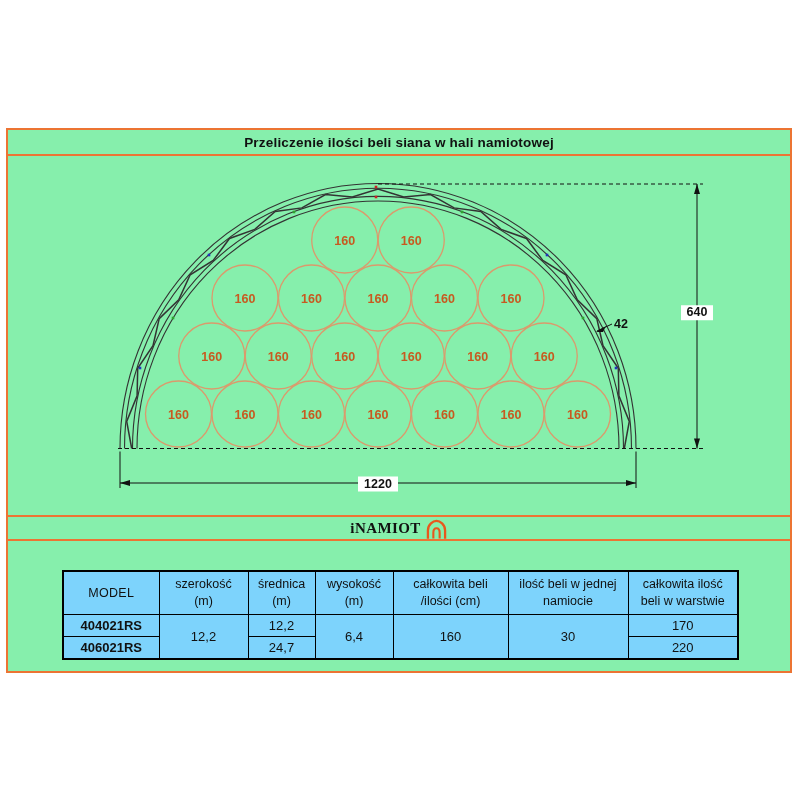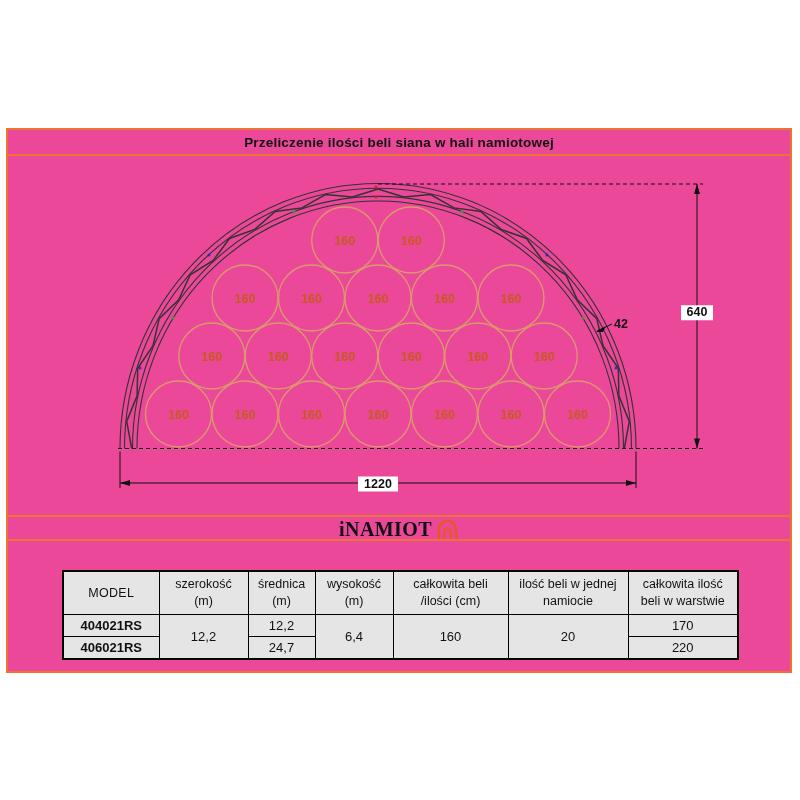--- a/index.html
+++ b/index.html
@@ -2,41 +2,41 @@
 <html><head>
 <meta charset="utf-8">
 <style>
   html,body{margin:0;padding:0;}
   body{
     width:800px;height:800px;background:#ffffff;position:relative;
     font-family:"Liberation Sans",sans-serif;color:#111;overflow:hidden;
   }
   .frame{
     position:absolute;left:6px;top:128px;width:782px;height:541px;
-    border:2px solid #EC7433;background:#ec4899;
+    border:2px solid #EC7433;background:#86efac;
   }
   .sec-title{
     height:24px;border-bottom:2px solid #EC7433;
     display:flex;align-items:center;justify-content:center;
     font-size:13.5px;font-weight:bold;letter-spacing:.2px;
   }
   .sec-diagram{height:359px;border-bottom:2px solid #EC7433;position:relative;}
   .sec-logo{
     height:22px;border-bottom:2px solid #EC7433;
     display:flex;align-items:center;justify-content:center;gap:4px;
   }
   .logo-text{
-    font-family:"Liberation Serif",serif;font-weight:bold;font-size:20px;
+    font-family:"Liberation Serif",serif;font-weight:bold;font-size:15px;
     letter-spacing:.4px;line-height:1;padding-top:1px;
   }
   .sec-table{height:126px;position:relative;}
   .overlay-svg{position:absolute;left:0;top:0;pointer-events:none;}
   table.spec{
     position:absolute;left:62px;top:570px;border-collapse:collapse;
-    table-layout:fixed;font-size:13px;text-align:center;background:#e5e5e5;
+    table-layout:fixed;font-size:13px;text-align:center;background:#7dd3fc;
   }
   table.spec,table.spec td,table.spec th{border:1px solid #000;}
   table.spec{border-width:2px;}
   table.spec th{font-weight:normal;font-size:12.5px;line-height:1.35;height:42px;padding:0 2px;}
   table.spec td{height:21px;padding:0 2px;}
   td.model{font-weight:bold;}
   th.model-h{font-size:13px;letter-spacing:.3px;}
 </style>
 </head>
 <body>
@@ -93,21 +93,21 @@
       <div>całkowita ilość</div>
       <div>beli w warstwie</div>
     </th>
   </tr>
   <tr>
     <td class="model">404021RS</td>
     <td rowspan="2">12,2</td>
     <td>12,2</td>
     <td rowspan="2">6,4</td>
     <td rowspan="2">160</td>
-    <td rowspan="2">20</td>
+    <td rowspan="2">30</td>
     <td>170</td>
   </tr>
   <tr>
     <td class="model">406021RS</td>
     <td>24,7</td>
     <td>220</td>
   </tr>
 </tbody>
   </table>
 

